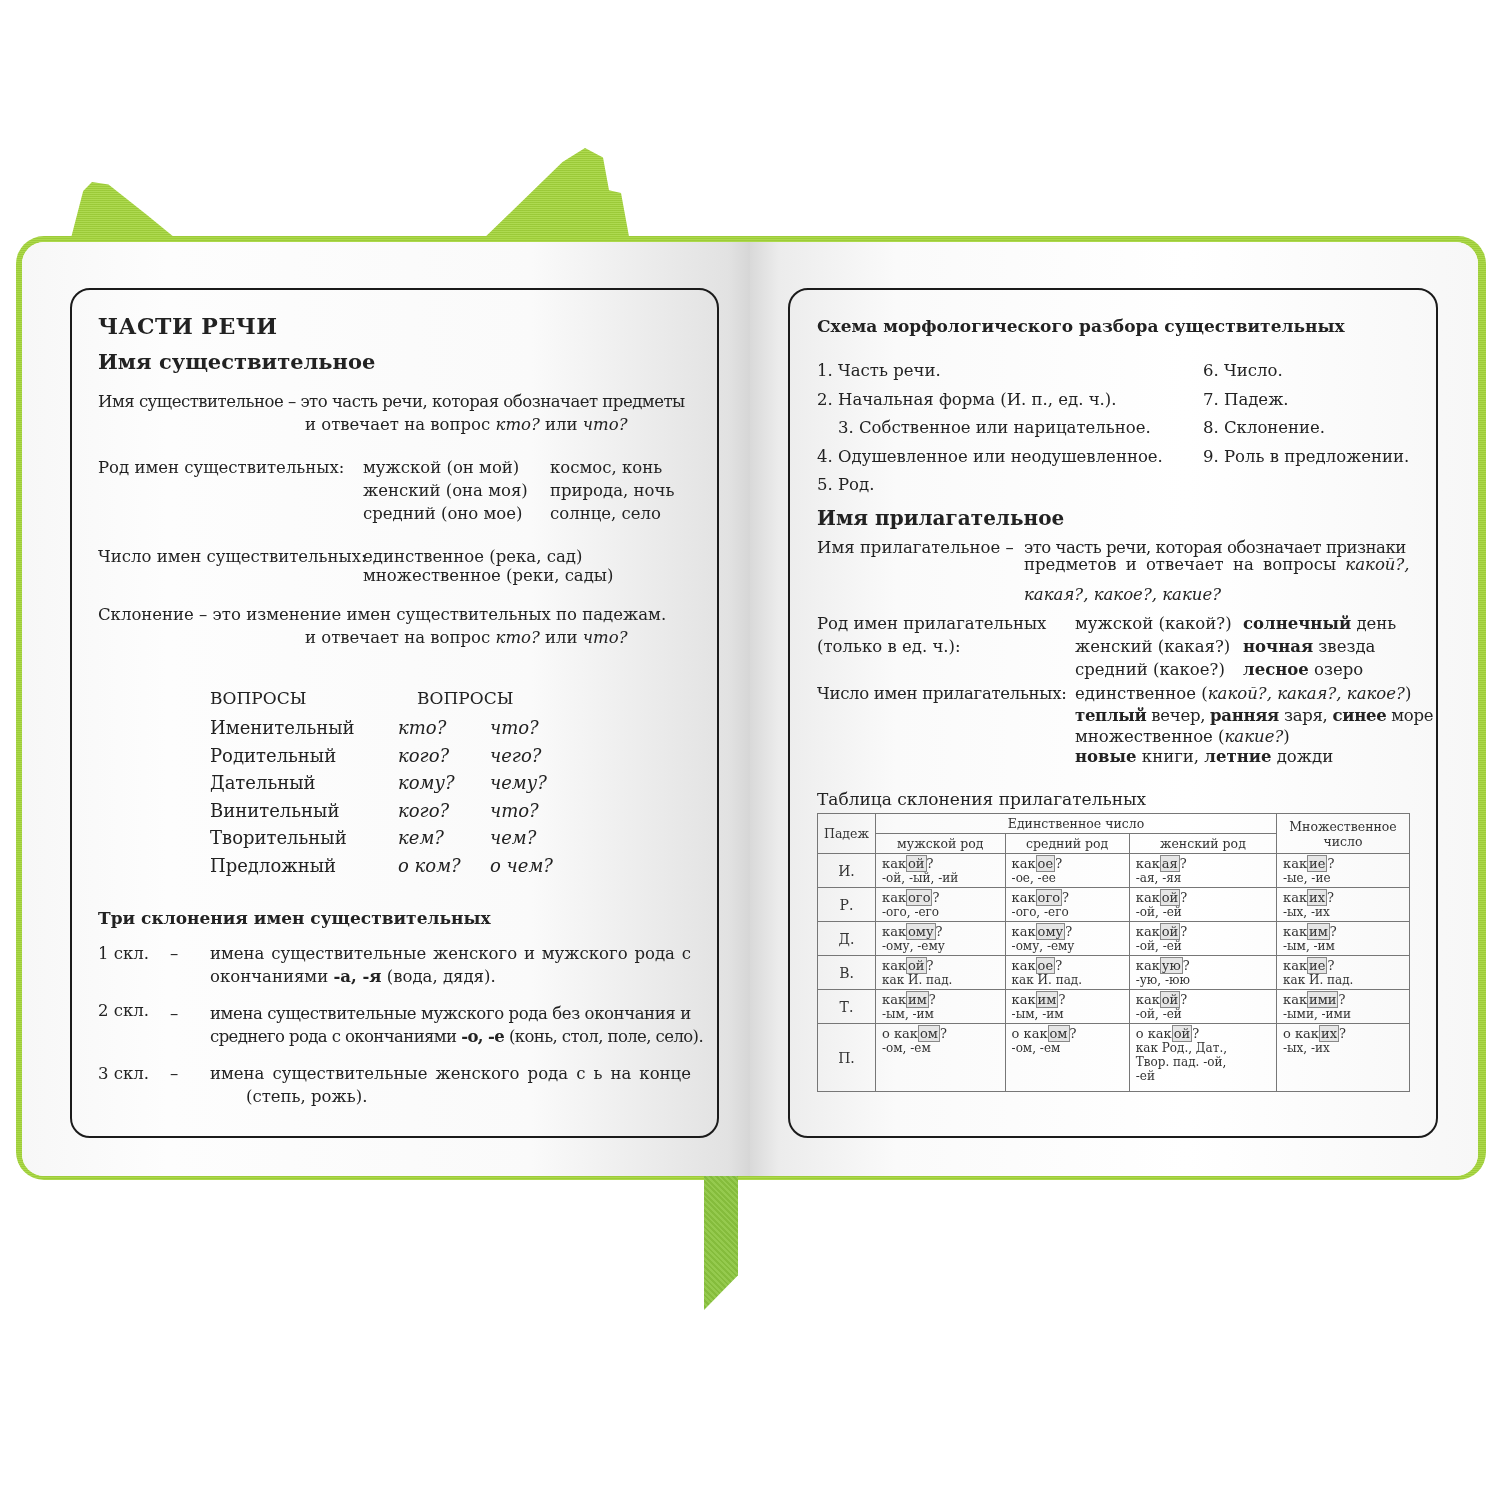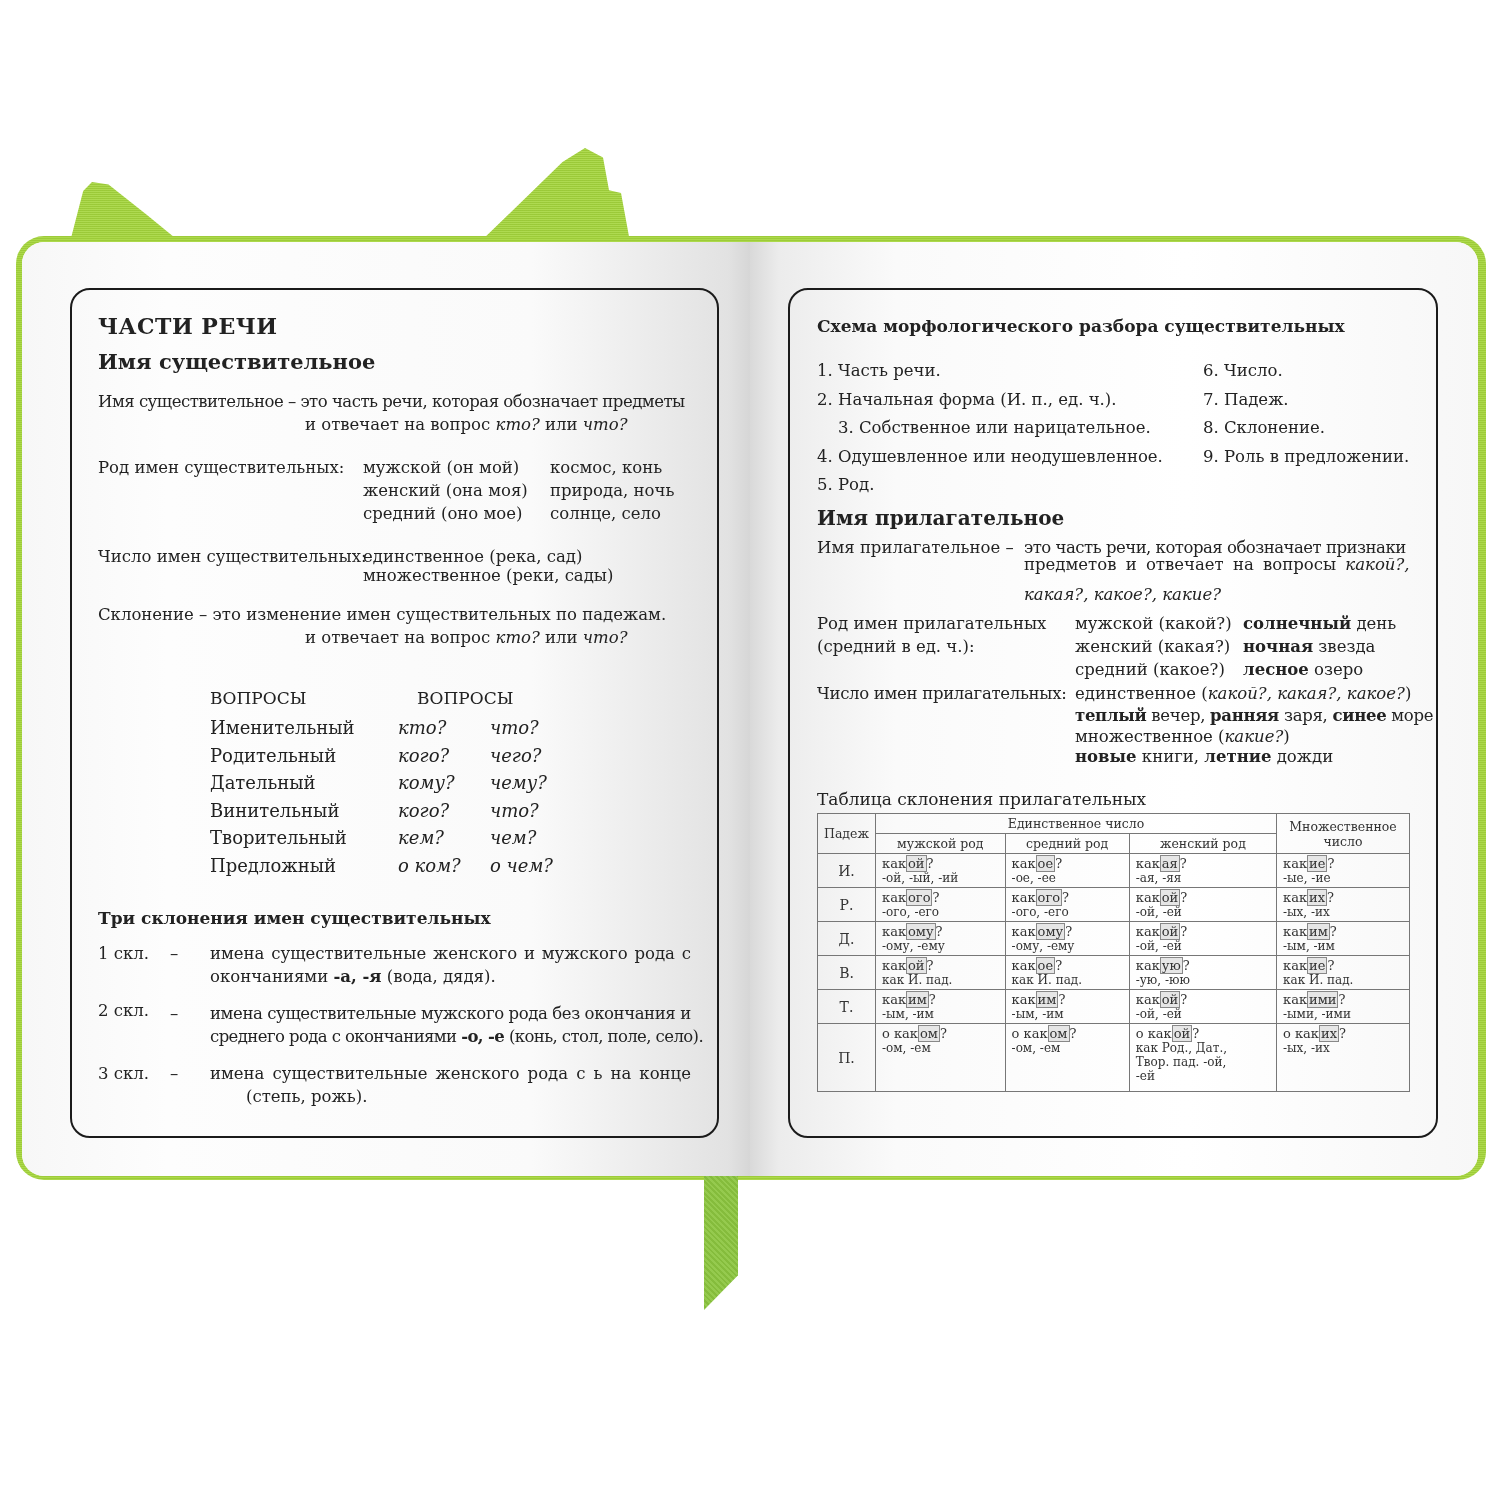--- a/index.html
+++ b/index.html
@@ -157,21 +157,21 @@
 </div>
 
 <div class="abs h2" style="left:817px;top:506px;font-size:20px;">Имя прилагательное</div>
 
 <div class="abs t" style="left:817px;top:538px;">Имя прилагательное –</div>
 <div class="abs t" style="left:1024px;top:538px;letter-spacing:-0.5px;">это часть речи, которая обозначает признаки</div>
 <div class="abs t" style="left:1024px;top:543px;word-spacing:4px;margin-top:12px;"><span>предметов и отвечает на вопросы </span><i>какой?,</i></div>
 <i class="abs t" style="left:1024px;top:585px;">какая?, какое?, какие?</i>
 
 <div class="abs t" style="left:817px;top:614px;">Род имен прилагательных</div>
-<div class="abs t" style="left:817px;top:637px;">(средний в ед. ч.):</div>
+<div class="abs t" style="left:817px;top:637px;">(только в ед. ч.):</div>
 
 <div class="abs t" style="left:1075px;top:614px;">мужской (какой?)</div>
 <div class="abs t" style="left:1243px;top:614px;"><b>солнечный</b><span> день</span></div>
 <div class="abs t" style="left:1075px;top:637px;">женский (какая?)</div>
 <div class="abs t" style="left:1243px;top:637px;"><b>ночная</b><span> звезда</span></div>
 <div class="abs t" style="left:1075px;top:660px;">средний (какое?)</div>
 <div class="abs t" style="left:1243px;top:660px;"><b>лесное</b><span> озеро</span></div>
 
 <div class="abs t" style="left:817px;top:684px;letter-spacing:-0.3px;">Число имен прилагательных:</div>
 <div class="abs t" style="left:1075px;top:684px;"><span>единственное (</span><i>какой?, какая?, какое?</i><span>)</span></div>

